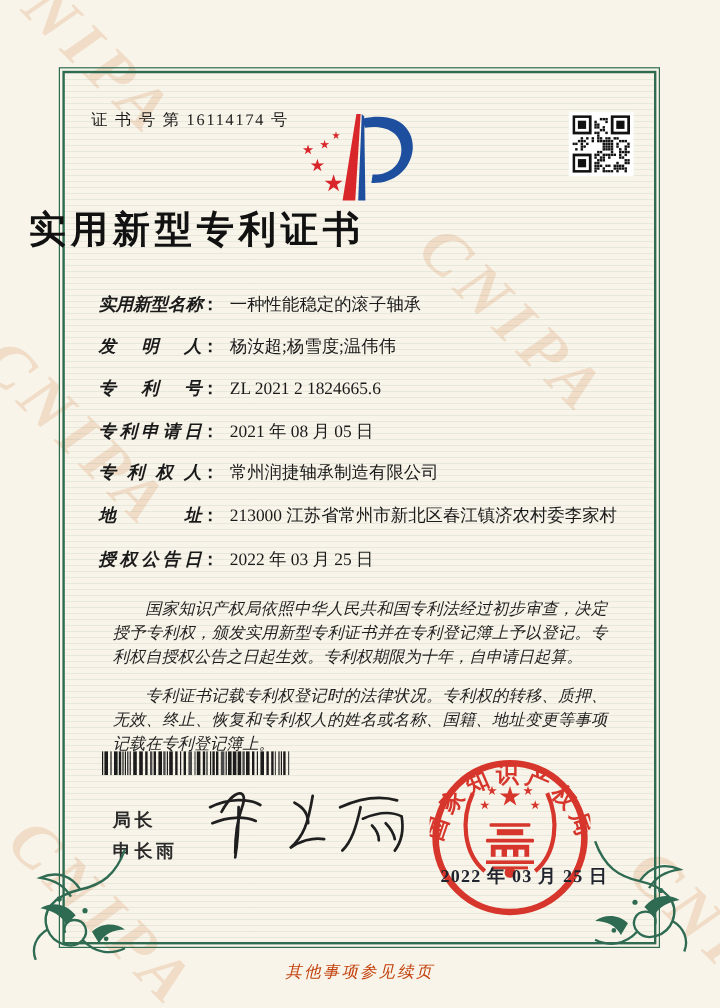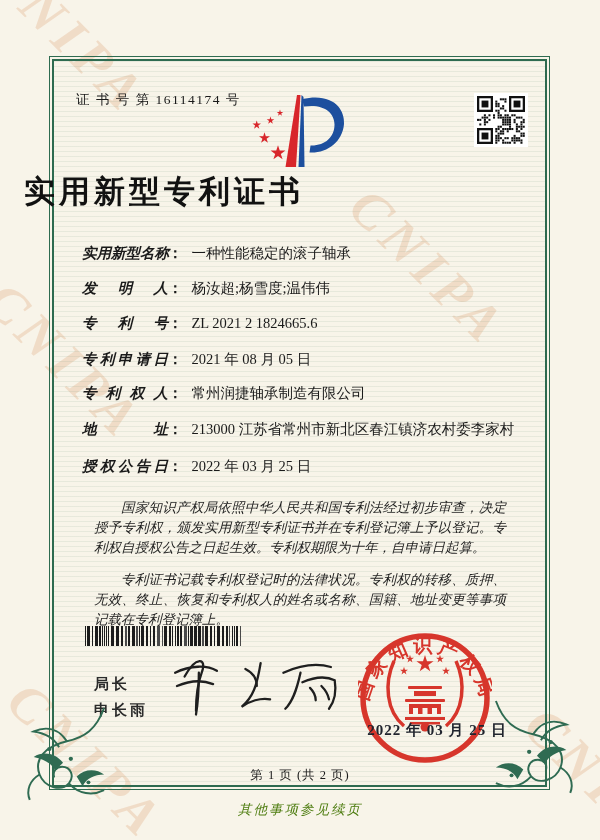--- a/index.html
+++ b/index.html
@@ -36,21 +36,21 @@
   
   .barcode{position:absolute;left:85px;top:626px;width:156px;height:20px;z-index:3;}
   .comm{position:absolute;left:94px;top:671px;z-index:3;font-family:"Liberation Sans","DejaVu Sans",sans-serif;
         font-size:15px;font-weight:700;letter-spacing:3px;color:#2b2b2b;line-height:26px;}
   .sig{position:absolute;left:158px;top:646px;width:190px;height:80px;z-index:3;}
   .seal{position:absolute;left:358px;top:631px;width:134px;height:134px;z-index:3;opacity:.93;}
   .sealdate{position:absolute;left:362px;top:721px;width:150px;z-index:4;text-align:center;
             font-size:15px;font-weight:700;letter-spacing:1px;color:#20242e;}
   .pagefoot{position:absolute;left:0;right:0;top:767px;z-index:3;text-align:center;font-size:12.5px;letter-spacing:1px;}
   .contnote{position:absolute;left:0;right:0;top:801px;z-index:3;text-align:center;
-            font-size:13.5px;font-style:italic;letter-spacing:2px;color:#4d7c0f;}
+            font-size:13.5px;font-style:italic;letter-spacing:2px;color:#c2410c;}
   .flourish{position:absolute;z-index:4;width:88px;height:98px;}
   .fl-left{left:20px;top:704px;}
   .fl-right{left:492px;top:697px;transform:scaleX(-1);}
 </style>
 </head>
 <body>
 
 <svg width="0" height="0" style="position:absolute" aria-hidden="true">
   <defs>
     <polygon id="star5" points="0,-10 2.23,-3.07 9.51,-3.09 3.61,1.17 5.88,8.09 0,3.8 -5.88,8.09 -3.61,1.17 -9.51,-3.09 -2.23,-3.07"></polygon>
@@ -349,21 +349,20 @@
         <rect x="47" y="86" width="40" height="3"></rect>
         <rect x="52" y="91" width="30" height="2.5"></rect>
         <path d="M36,30 C26,52 28,80 46,95" fill="none" stroke="#d5281e" stroke-width="3.5"></path>
         <path d="M98,30 C108,52 106,80 88,95" fill="none" stroke="#d5281e" stroke-width="3.5"></path>
         <circle cx="67" cy="96" r="4.5"></circle>
       </g>
     </svg>
   </div>
   <div class="sealdate">2022 年 03 月 25 日</div>
 
-  <div class="pagefoot">第 1 页 (共 2 页)</div>
 
   <div class="contnote">其他事项参见续页</div>
 
   <svg class="flourish fl-left" viewBox="0 0 90 100">
     <g stroke="#2f6b52" fill="none" stroke-width="2">
       <path d="M86,4 C78,26 66,34 48,38 C26,43 14,56 20,72 C25,85 42,90 50,81 C56,74 52,64 43,64 C37,64 33,69 35,75"></path>
       <path d="M48,38 C40,26 28,22 14,28 C26,30 34,34 40,44"></path>
       <path d="M20,72 C10,78 6,88 10,98"></path>
       <path d="M50,81 C60,92 74,94 86,88"></path>
     </g>

